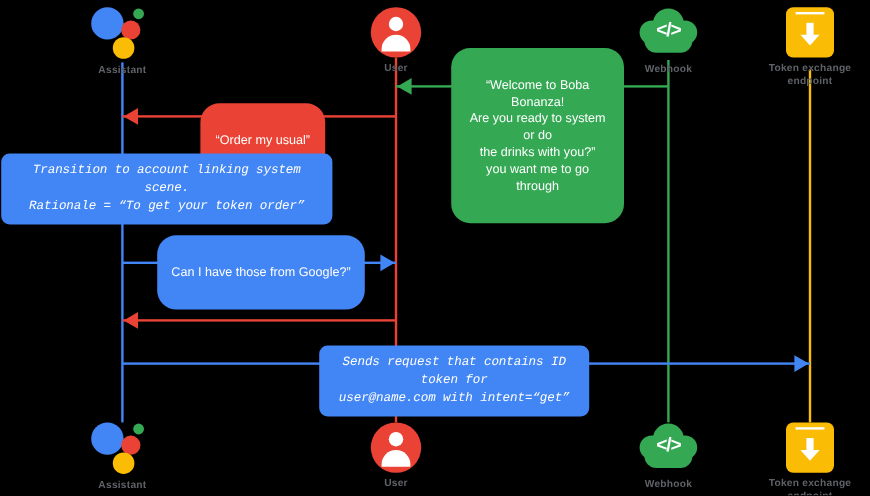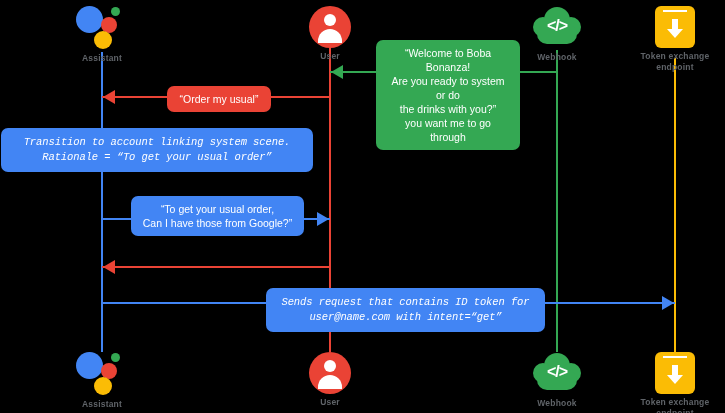--- a/index.html
+++ b/index.html
@@ -118,21 +118,22 @@
   .bubble {
     position: absolute;
     border-radius: 7px;
     color: #ffffff;
     text-align: center;
     box-sizing: border-box;
     line-height: 14px;
   }
   .bubble-speech {
     font-size: 10.5px;
-    padding: 6px 10px;
+    padding: 24px 10px;
+    border-radius: 16px;
   }
   .bubble-code {
     font-family: "Liberation Mono", monospace;
     font-style: italic;
     font-size: 10.5px;
     line-height: 15px;
     padding: 7px 10px;
     letter-spacing: -0.1px;
   }
   .bubble-red   { background: #ea4335; }
@@ -198,38 +199,37 @@
     <div>the drinks with you?”</div>
     <div>you want me to go through</div>
   </div>
 
   <div class="msg-line" style="left:102px; top:96px; width:228px; background:#ea4335;"></div>
   <div class="arrow-head arrow-left" style="left:103px; top:90px; border-right-color:#ea4335;"></div>
   <div class="bubble bubble-red bubble-speech" style="left:167px; top:86px; width:104px;">
     <div>“Order my usual”</div>
   </div>
 
-  <div class="bubble bubble-blue bubble-code" style="left:1px; top:128px; width:312px;">
+  <div class="bubble bubble-blue bubble-code" style="left:1px; top:128px; width:276px;">
     <div>Transition to account linking system scene.</div>
-    <div>Rationale = “To get your usual order”</div>
+    <div>Rationale = “To get your token order”</div>
   </div>
 
   <div class="msg-line" style="left:102px; top:218px; width:228px; background:#4285f4;"></div>
   <div class="arrow-head arrow-right" style="left:317px; top:212px; border-left-color:#4285f4;"></div>
   <div class="bubble bubble-blue bubble-speech" style="left:131px; top:196px; width:173px;">
-    <div>“To get your usual order,</div>
     <div>Can I have those from Google?”</div>
   </div>
 
   <div class="msg-line" style="left:102px; top:266px; width:228px; background:#ea4335;"></div>
   <div class="arrow-head arrow-left" style="left:103px; top:260px; border-right-color:#ea4335;"></div>
 
   <div class="msg-line" style="left:102px; top:302px; width:573px; background:#4285f4;"></div>
   <div class="arrow-head arrow-right" style="left:662px; top:296px; border-left-color:#4285f4;"></div>
-  <div class="bubble bubble-blue bubble-code" style="left:266px; top:288px; width:279px;">
+  <div class="bubble bubble-blue bubble-code" style="left:266px; top:288px; width:225px;">
     <div>Sends request that contains ID token for</div>
     <div>user@name.com with intent=“get”</div>
   </div>
 
   <div class="actor" style="left:42px; top:350px;">
     <div class="actor-icon" style="margin-left:34px;">
       <div class="dot dot-blue"></div>
       <div class="dot dot-red"></div>
       <div class="dot dot-green"></div>
       <div class="dot dot-yellow"></div>

